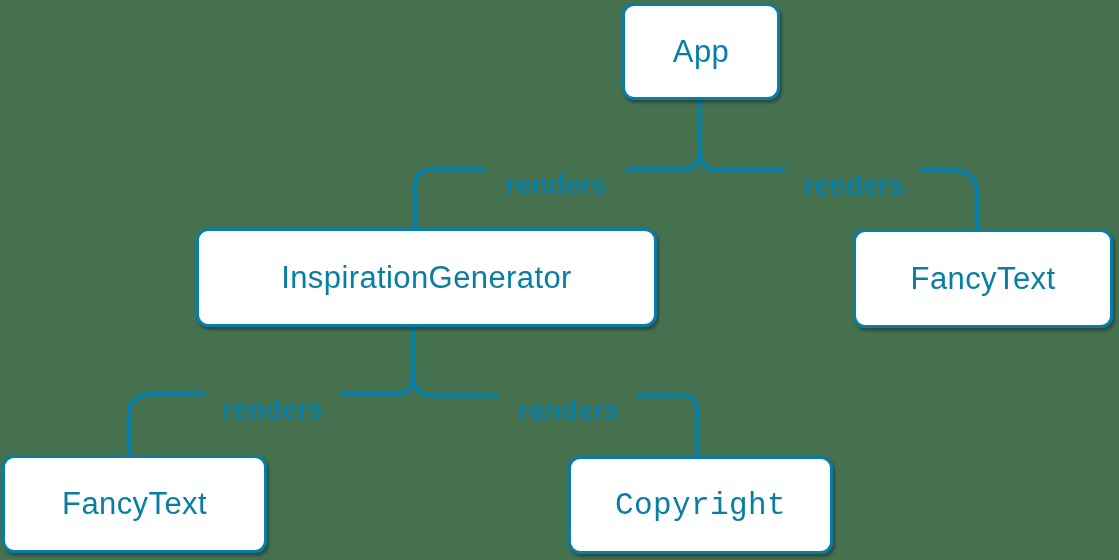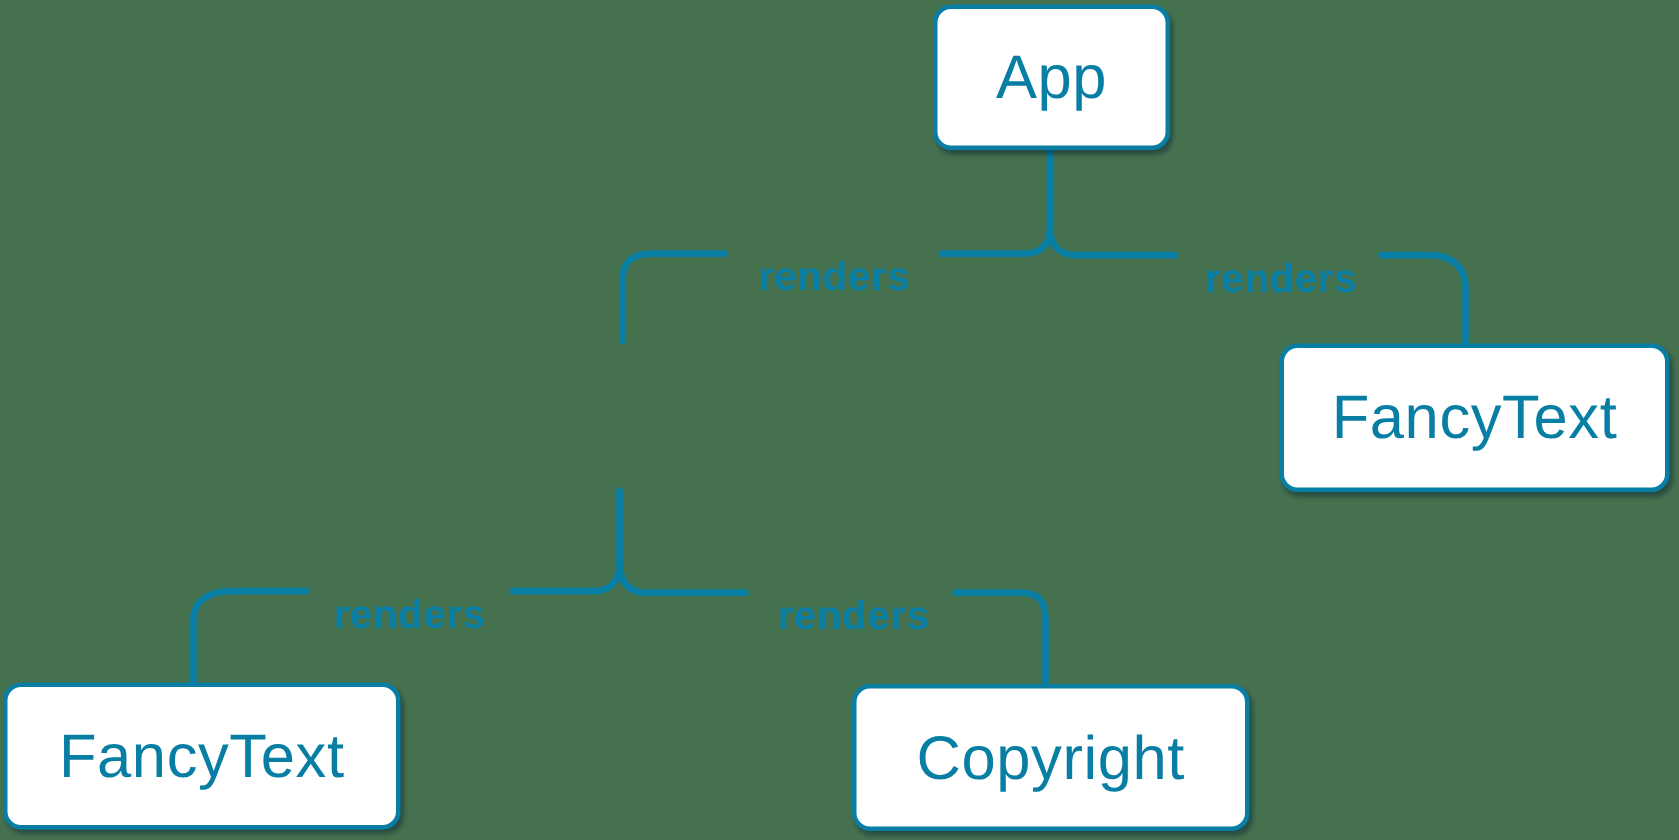--- a/index.html
+++ b/index.html
@@ -34,30 +34,30 @@
     background: var(--node-fill);
     border: 3px solid var(--accent);
     border-radius: 12px;
     box-shadow: 2px 3px 3px var(--shadow);
     display: flex;
     align-items: center;
     justify-content: center;
   }
   .node-label {
     color: var(--accent);
-    font-size: 41px;
+    font-size: 31px;
     font-weight: 500;
     letter-spacing: 0.4px;
     white-space: nowrap;
   }
   .node-app        { left: 622px; top: 3px;   width: 158px; height: 97px; }
   .node-ig         { left: 196px; top: 228px; width: 461px; height: 99px; }
   .node-ft-right   { left: 853px; top: 229px; width: 260px; height: 99px; }
   .node-ft-bottom  { left: 2px;   top: 455px; width: 265px; height: 98px; }
-  .node-copyright  { left: 568px; top: 456px; width: 265px; height: 98px; }
+  .node-copyright  { left: 568px; top: 456px; width: 265px; height: 98px; font-family: Liberation Mono, monospace; }
   .edge-label {
     position: absolute;
     transform: translate(-50%, -50%);
     color: var(--accent);
     font-size: 27px;
     font-weight: 700;
     letter-spacing: 0.3px;
     white-space: nowrap;
     margin-top: 16px;
   }
@@ -75,20 +75,23 @@
     <path d="M700,100 L700,152 C700,163 694,169 683,169 L628,169 M483,169 L434,169 C422,169 415,175 415,186 L415,227"></path>
     <path d="M700,152 C700,163 706,170 717,170 L783,170 M921,170 L954,170 C968,170 977,179 977,191 L977,228"></path>
     <path d="M413,327 L413,376 C413,387 407,394 396,394 L342,394 M204,394 L154,394 C140,394 129,400 129,413 L129,454"></path>
     <path d="M413,376 C413,387 419,395 430,395 L497,395 M637,395 L680,395 C693,395 697,401 697,414 L697,455"></path>
   </svg>
 
   <div class="node node-app">
     <span class="node-label">App</span>
   </div>
 
+  <div class="node node-ig">
+    <span class="node-label">InspirationGenerator</span>
+  </div>
 
   <div class="node node-ft-right">
     <span class="node-label">FancyText</span>
   </div>
 
   <div class="node node-ft-bottom">
     <span class="node-label">FancyText</span>
   </div>
 
   <div class="node node-copyright">

